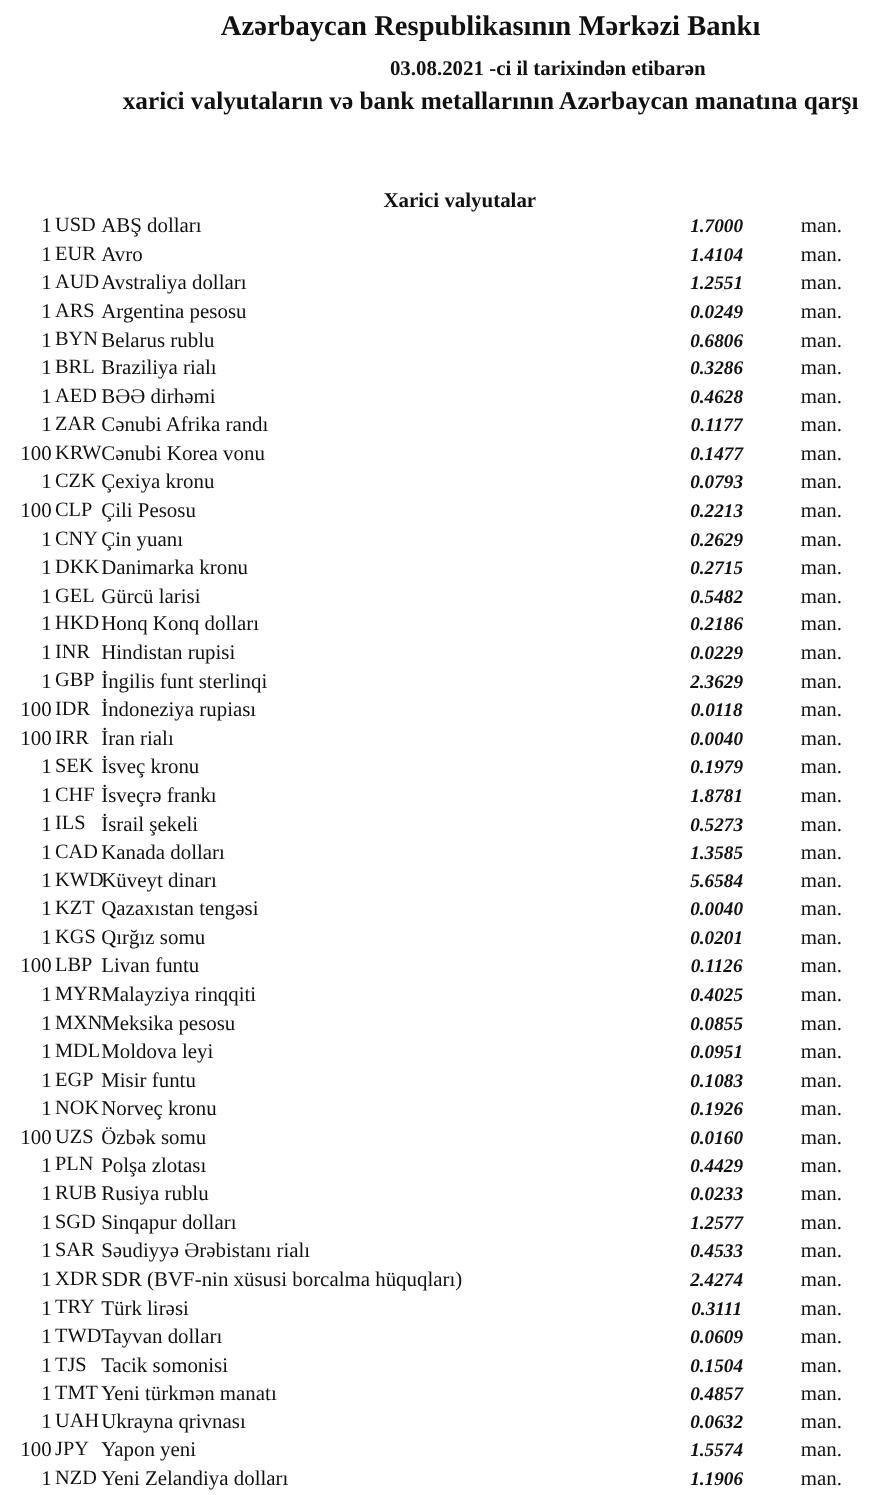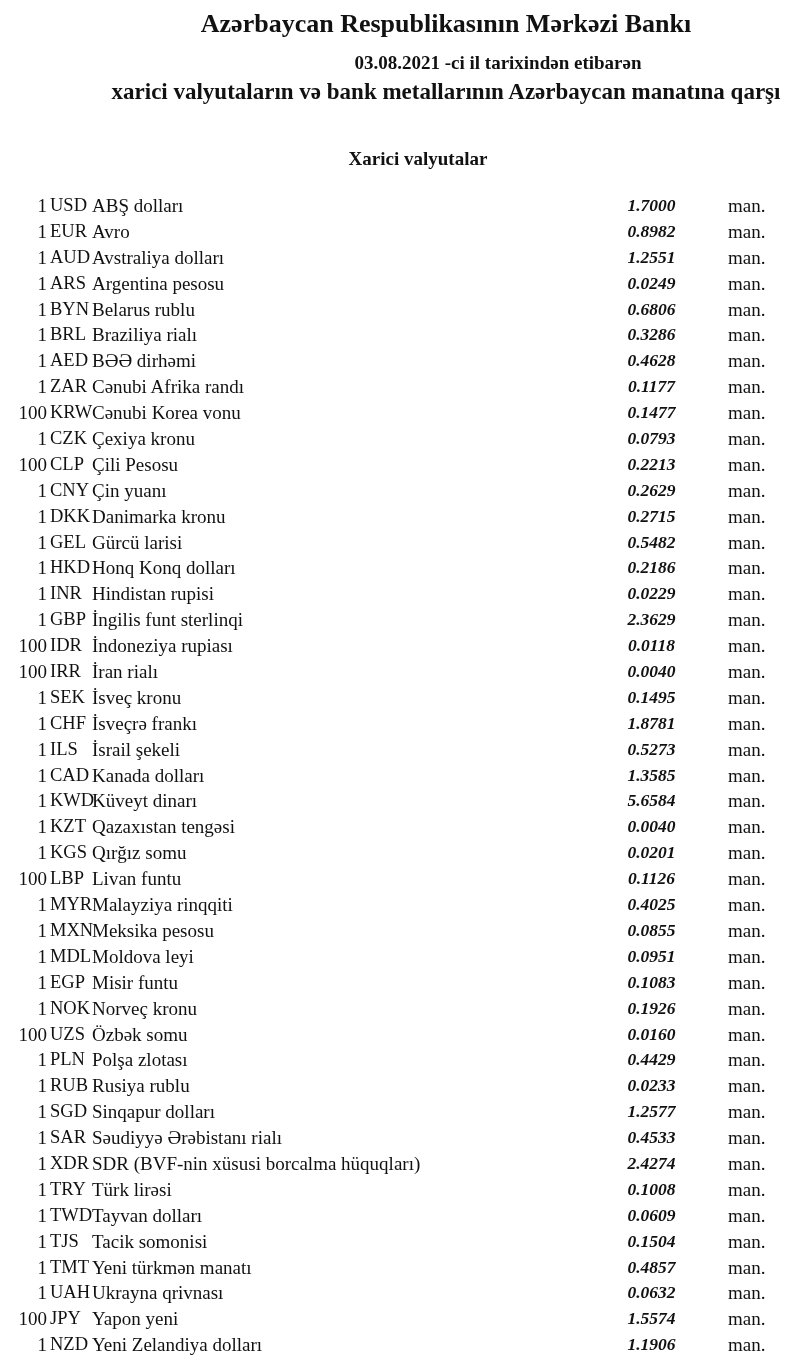--- a/index.html
+++ b/index.html
@@ -44,21 +44,21 @@
   .doc-bulletin-line {
     margin-top: 0px;
     font-size: 19px;
     font-weight: bold;
     letter-spacing: 0.4px;
     line-height: 27px;
   }
   .section-title {
     position: absolute;
     left: 36px;
-    top: 148px;
+    top: 172px;
     width: 764px;
     text-align: center;
     font-size: 19px;
     font-weight: bold;
   }
   .rates-table {
     position: absolute;
     left: 0;
     top: 193px;
     width: 800px;
@@ -118,21 +118,21 @@
         <span class="cell-qty">1</span>
         <span class="cell-code">USD</span>
         <span class="cell-name">ABŞ dolları</span>
         <span class="cell-rate">1.7000</span>
         <span class="cell-unit">man.</span>
       </div>
       <div class="row">
         <span class="cell-qty">1</span>
         <span class="cell-code">EUR</span>
         <span class="cell-name">Avro</span>
-        <span class="cell-rate">0.8982</span>
+        <span class="cell-rate">1.4104</span>
         <span class="cell-unit">man.</span>
       </div>
       <div class="row">
         <span class="cell-qty">1</span>
         <span class="cell-code">AUD</span>
         <span class="cell-name">Avstraliya dolları</span>
         <span class="cell-rate">1.2551</span>
         <span class="cell-unit">man.</span>
       </div>
       <div class="row">
@@ -244,21 +244,21 @@
         <span class="cell-qty">100</span>
         <span class="cell-code">IRR</span>
         <span class="cell-name">İran rialı</span>
         <span class="cell-rate">0.0040</span>
         <span class="cell-unit">man.</span>
       </div>
       <div class="row">
         <span class="cell-qty">1</span>
         <span class="cell-code">SEK</span>
         <span class="cell-name">İsveç kronu</span>
-        <span class="cell-rate">0.1495</span>
+        <span class="cell-rate">0.1979</span>
         <span class="cell-unit">man.</span>
       </div>
       <div class="row">
         <span class="cell-qty">1</span>
         <span class="cell-code">CHF</span>
         <span class="cell-name">İsveçrə frankı</span>
         <span class="cell-rate">1.8781</span>
         <span class="cell-unit">man.</span>
       </div>
       <div class="row">
@@ -377,21 +377,21 @@
         <span class="cell-qty">1</span>
         <span class="cell-code">XDR</span>
         <span class="cell-name">SDR (BVF-nin xüsusi borcalma hüquqları)</span>
         <span class="cell-rate">2.4274</span>
         <span class="cell-unit">man.</span>
       </div>
       <div class="row">
         <span class="cell-qty">1</span>
         <span class="cell-code">TRY</span>
         <span class="cell-name">Türk lirəsi</span>
-        <span class="cell-rate">0.1008</span>
+        <span class="cell-rate">0.3111</span>
         <span class="cell-unit">man.</span>
       </div>
       <div class="row">
         <span class="cell-qty">1</span>
         <span class="cell-code">TWD</span>
         <span class="cell-name">Tayvan dolları</span>
         <span class="cell-rate">0.0609</span>
         <span class="cell-unit">man.</span>
       </div>
       <div class="row">

